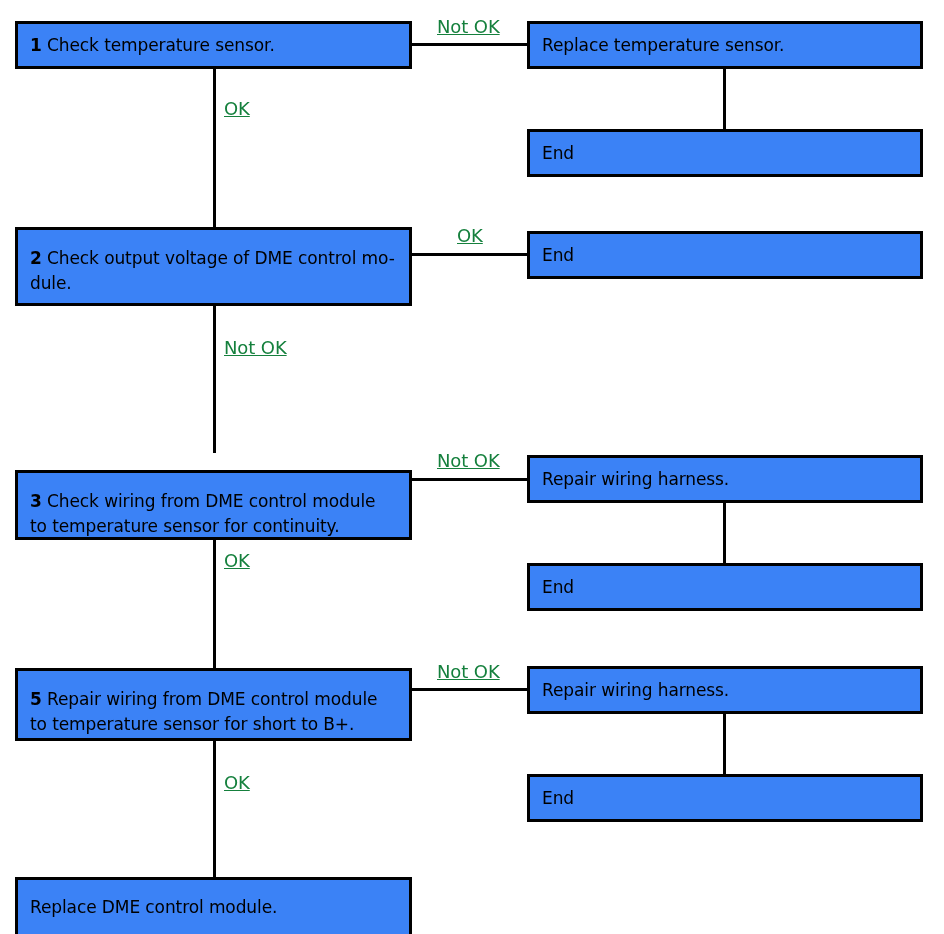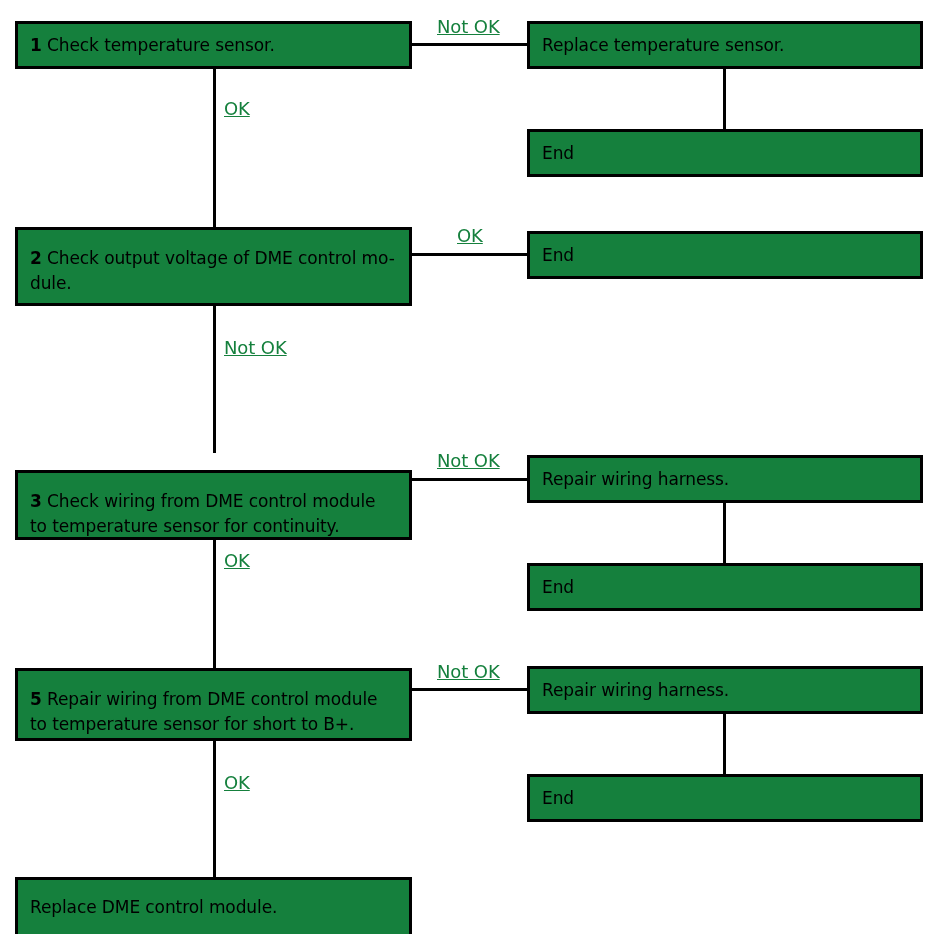--- a/index.html
+++ b/index.html
@@ -17,21 +17,21 @@
     width: 944px;
     height: 934px;
     background: #ffffff;
     overflow: hidden;
   }
   
   .node {
     position: absolute;
     box-sizing: border-box;
     border: 3px solid #000000;
-    background: #15803d;
+    background: #3b82f6;
     display: flex;
     align-items: center;
     padding: 0 12px;
     z-index: 3;
   }
   .node-text {
     font-size: 17px;
     line-height: 25px;
     letter-spacing: -0.1px;
     white-space: pre-line;

